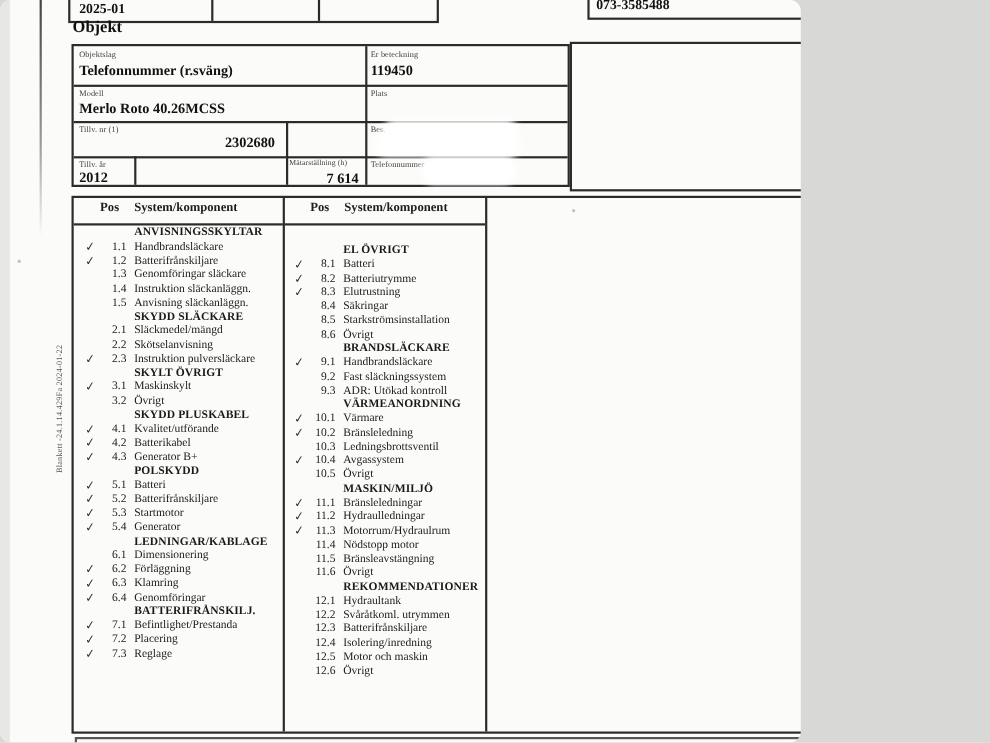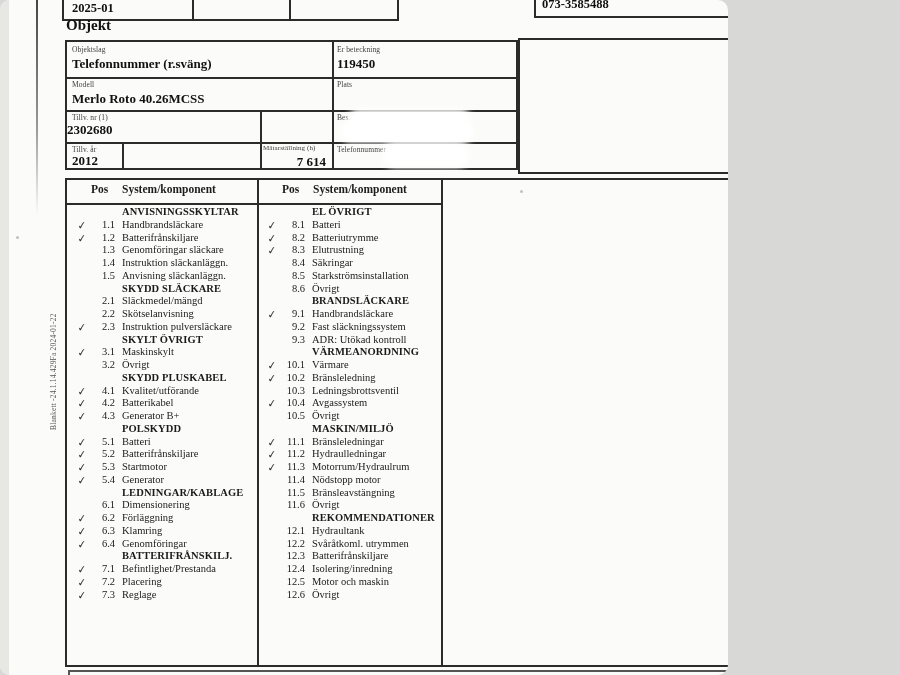--- a/index.html
+++ b/index.html
@@ -85,21 +85,21 @@
 
     <div class="lbl" style="left:270px;top:3px;">Er beteckning</div>
     <div class="val" style="left:270px;top:14px;">119450</div>
 
     <div class="lbl" style="left:5px;top:38px;">Modell</div>
     <div class="val" style="left:5px;top:49px;">Merlo Roto 40.26MCSS</div>
 
     <div class="lbl" style="left:270px;top:38px;">Plats</div>
 
     <div class="lbl" style="left:5px;top:71px;">Tillv. nr (1)</div>
-    <div class="val" style="left:0;top:80px;width:183px;text-align:left;">2302680</div>
+    <div class="val" style="left:0;top:80px;width:183px;text-align:right;">2302680</div>
 
     <div class="lbl" style="left:270px;top:71px;">Bes. ing. (9)</div>
 
     <div class="lbl" style="left:5px;top:103px;">Tillv. år</div>
     <div class="val" style="left:5px;top:111px;">2012</div>
 
     <div class="lbl" style="left:196px;top:102px;font-size:7px;">Mätarställning (h)</div>
     <div class="val val-sm" style="left:193px;top:112px;width:66px;text-align:right;">7 614</div>
 
     <div class="lbl" style="left:270px;top:103px;">Telefonnummer</div>
@@ -272,21 +272,21 @@
           <span class="chk-check">✓</span>
           <span class="chk-pos">7.2</span>
           <span class="chk-label">Placering</span>
         </div>
         <div class="chk-row">
           <span class="chk-check">✓</span>
           <span class="chk-pos">7.3</span>
           <span class="chk-label">Reglage</span>
         </div>
       </div>
-    <div class="chk-col" id="col-right" style="left:192px;width:180px;">
+    <div class="chk-col" id="col-right" style="left:192px;width:180px;margin-top:16px;">
         <div class="chk-row group">
           <span class="chk-check"></span>
           <span class="chk-pos"></span>
           <span class="chk-label">EL ÖVRIGT</span>
         </div>
         <div class="chk-row">
           <span class="chk-check">✓</span>
           <span class="chk-pos">8.1</span>
           <span class="chk-label">Batteri</span>
         </div>

